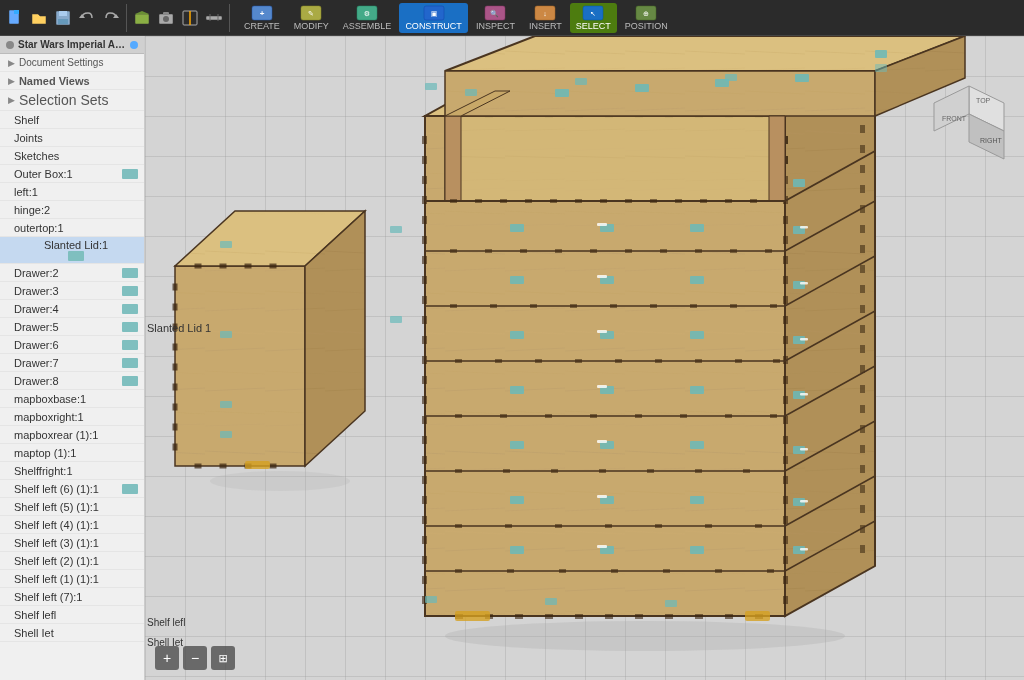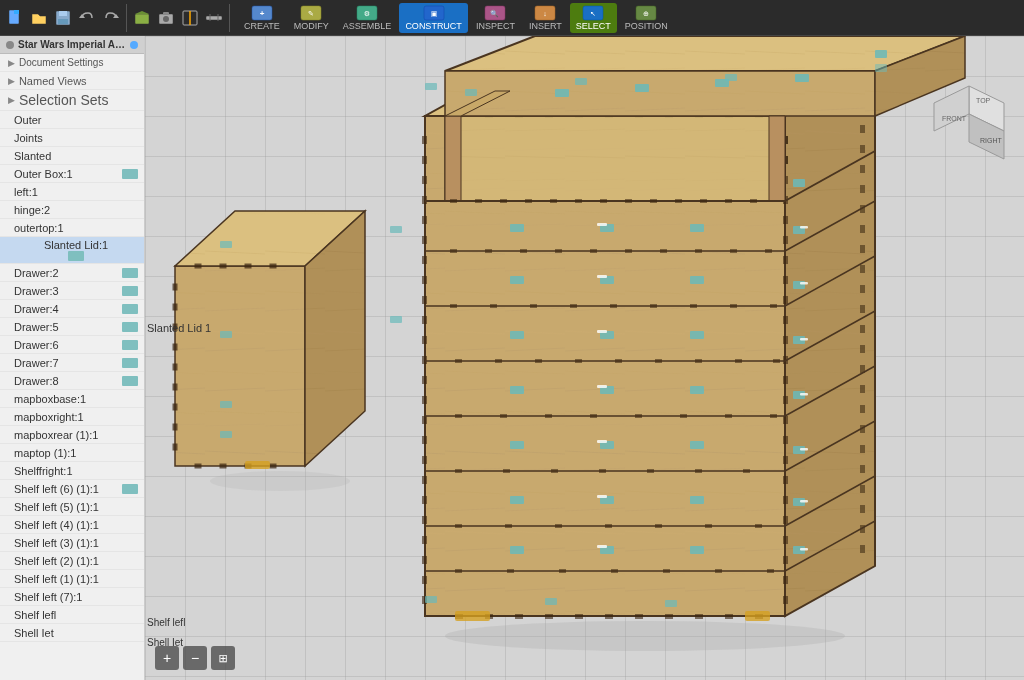--- a/index.html
+++ b/index.html
@@ -286,36 +286,36 @@
       <div style="width:8px;height:8px;border-radius:50%;background:#5af;margin-left:auto;flex-shrink:0;"></div>
     </div>
 
     <div class="sidebar-section">
       <span class="arrow">▶</span>
       <span style="font-size:10px;text-align:center;">Document Settings</span>
     </div>
 
     <div class="sidebar-section">
       <span class="arrow">▶</span>
-      <span style="font-size:11px;">Named Views</span>
+      <span style="font-size:11px;font-weight:bold;">Named Views</span>
     </div>
 
     <div class="sidebar-section">
       <span class="arrow">▶</span>
       <span style="font-size:14px;">Selection Sets</span>
     </div>
 
     <div class="sidebar-item">
-      <span>Outer</span>
+      <span>Shelf</span>
     </div>
     <div class="sidebar-item">
       <span>Joints</span>
     </div>
     <div class="sidebar-item">
-      <span>Slanted</span>
+      <span>Sketches</span>
     </div>
     <div class="sidebar-item">
       <span>Outer Box:1</span>
       <div class="sidebar-item-icon"></div>
     </div>
     <div class="sidebar-item">
       <span>left:1</span>
     </div>
     <div class="sidebar-item">
       <span>hinge:2</span>

